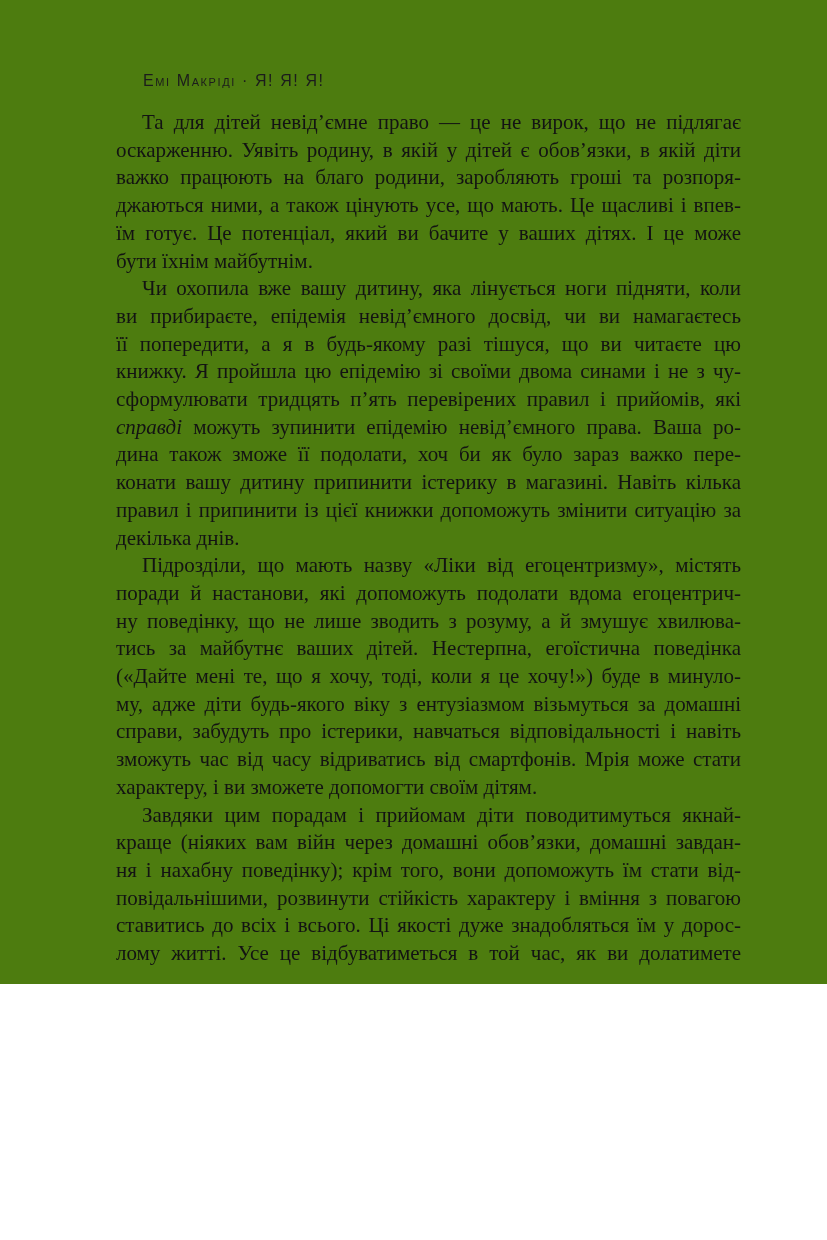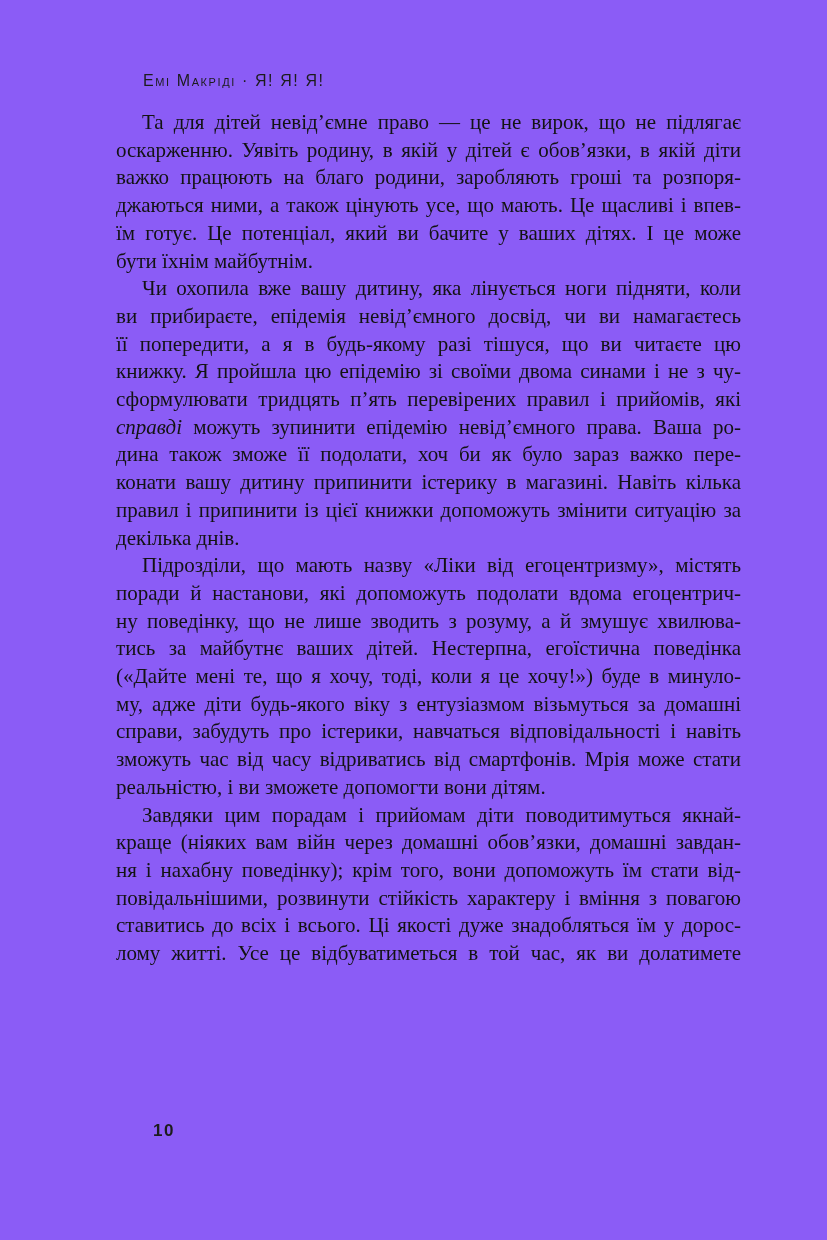--- a/index.html
+++ b/index.html
@@ -3,22 +3,22 @@
 <meta charset="utf-8">
 <style>
   html, body {
     margin: 0;
     padding: 0;
     background: #ffffff;
   }
   .page {
     position: relative;
     width: 827px;
-    height: 1240px;
-    background: #8b5cf6;
+    height: 984px;
+    background: #4d7c0f;
     overflow: hidden;
     font-family: "Liberation Serif", "DejaVu Serif", serif;
     color: #131313;
   }
   .running-head {
     position: absolute;
     left: 143px;
     top: 72px;
     font-family: "Liberation Sans", "DejaVu Sans", sans-serif;
     font-variant: small-caps;
@@ -94,21 +94,21 @@
       </div>
       <div class="paragraph indented">
         <div class="line first"><span>Підрозділи, що мають назву «Ліки від егоцентризму», містять</span></div>
         <div class="line"><span>поради й настанови, які допоможуть подолати вдома егоцентрич-</span></div>
         <div class="line"><span>ну поведінку, що не лише зводить з розуму, а й змушує хвилюва-</span></div>
         <div class="line"><span>тись за майбутнє ваших дітей. Нестерпна, егоїстична поведінка</span></div>
         <div class="line"><span>(«Дайте мені те, що я хочу, тоді, коли я це хочу!») буде в минуло-</span></div>
         <div class="line"><span>му, адже діти будь-якого віку з ентузіазмом візьмуться за домашні</span></div>
         <div class="line"><span>справи, забудуть про істерики, навчаться відповідальності і навіть</span></div>
         <div class="line"><span>зможуть час від часу відриватись від смартфонів. Мрія може стати</span></div>
-        <div class="line para-end"><span>реальністю, і ви зможете допомогти вони дітям.</span></div>
+        <div class="line para-end"><span>характеру, і ви зможете допомогти своїм дітям.</span></div>
       </div>
       <div class="paragraph indented">
         <div class="line first"><span>Завдяки цим порадам і прийомам діти поводитимуться якнай-</span></div>
         <div class="line"><span>краще (ніяких вам війн через домашні обов’язки, домашні завдан-</span></div>
         <div class="line"><span>ня і нахабну поведінку); крім того, вони допоможуть їм стати від-</span></div>
         <div class="line"><span>повідальнішими, розвинути стійкість характеру і вміння з повагою</span></div>
         <div class="line"><span>ставитись до всіх і всього. Ці якості дуже знадобляться їм у дорос-</span></div>
         <div class="line"><span>лому житті. Усе це відбуватиметься в той час, як ви долатимете</span></div>
       </div>
     </div>

